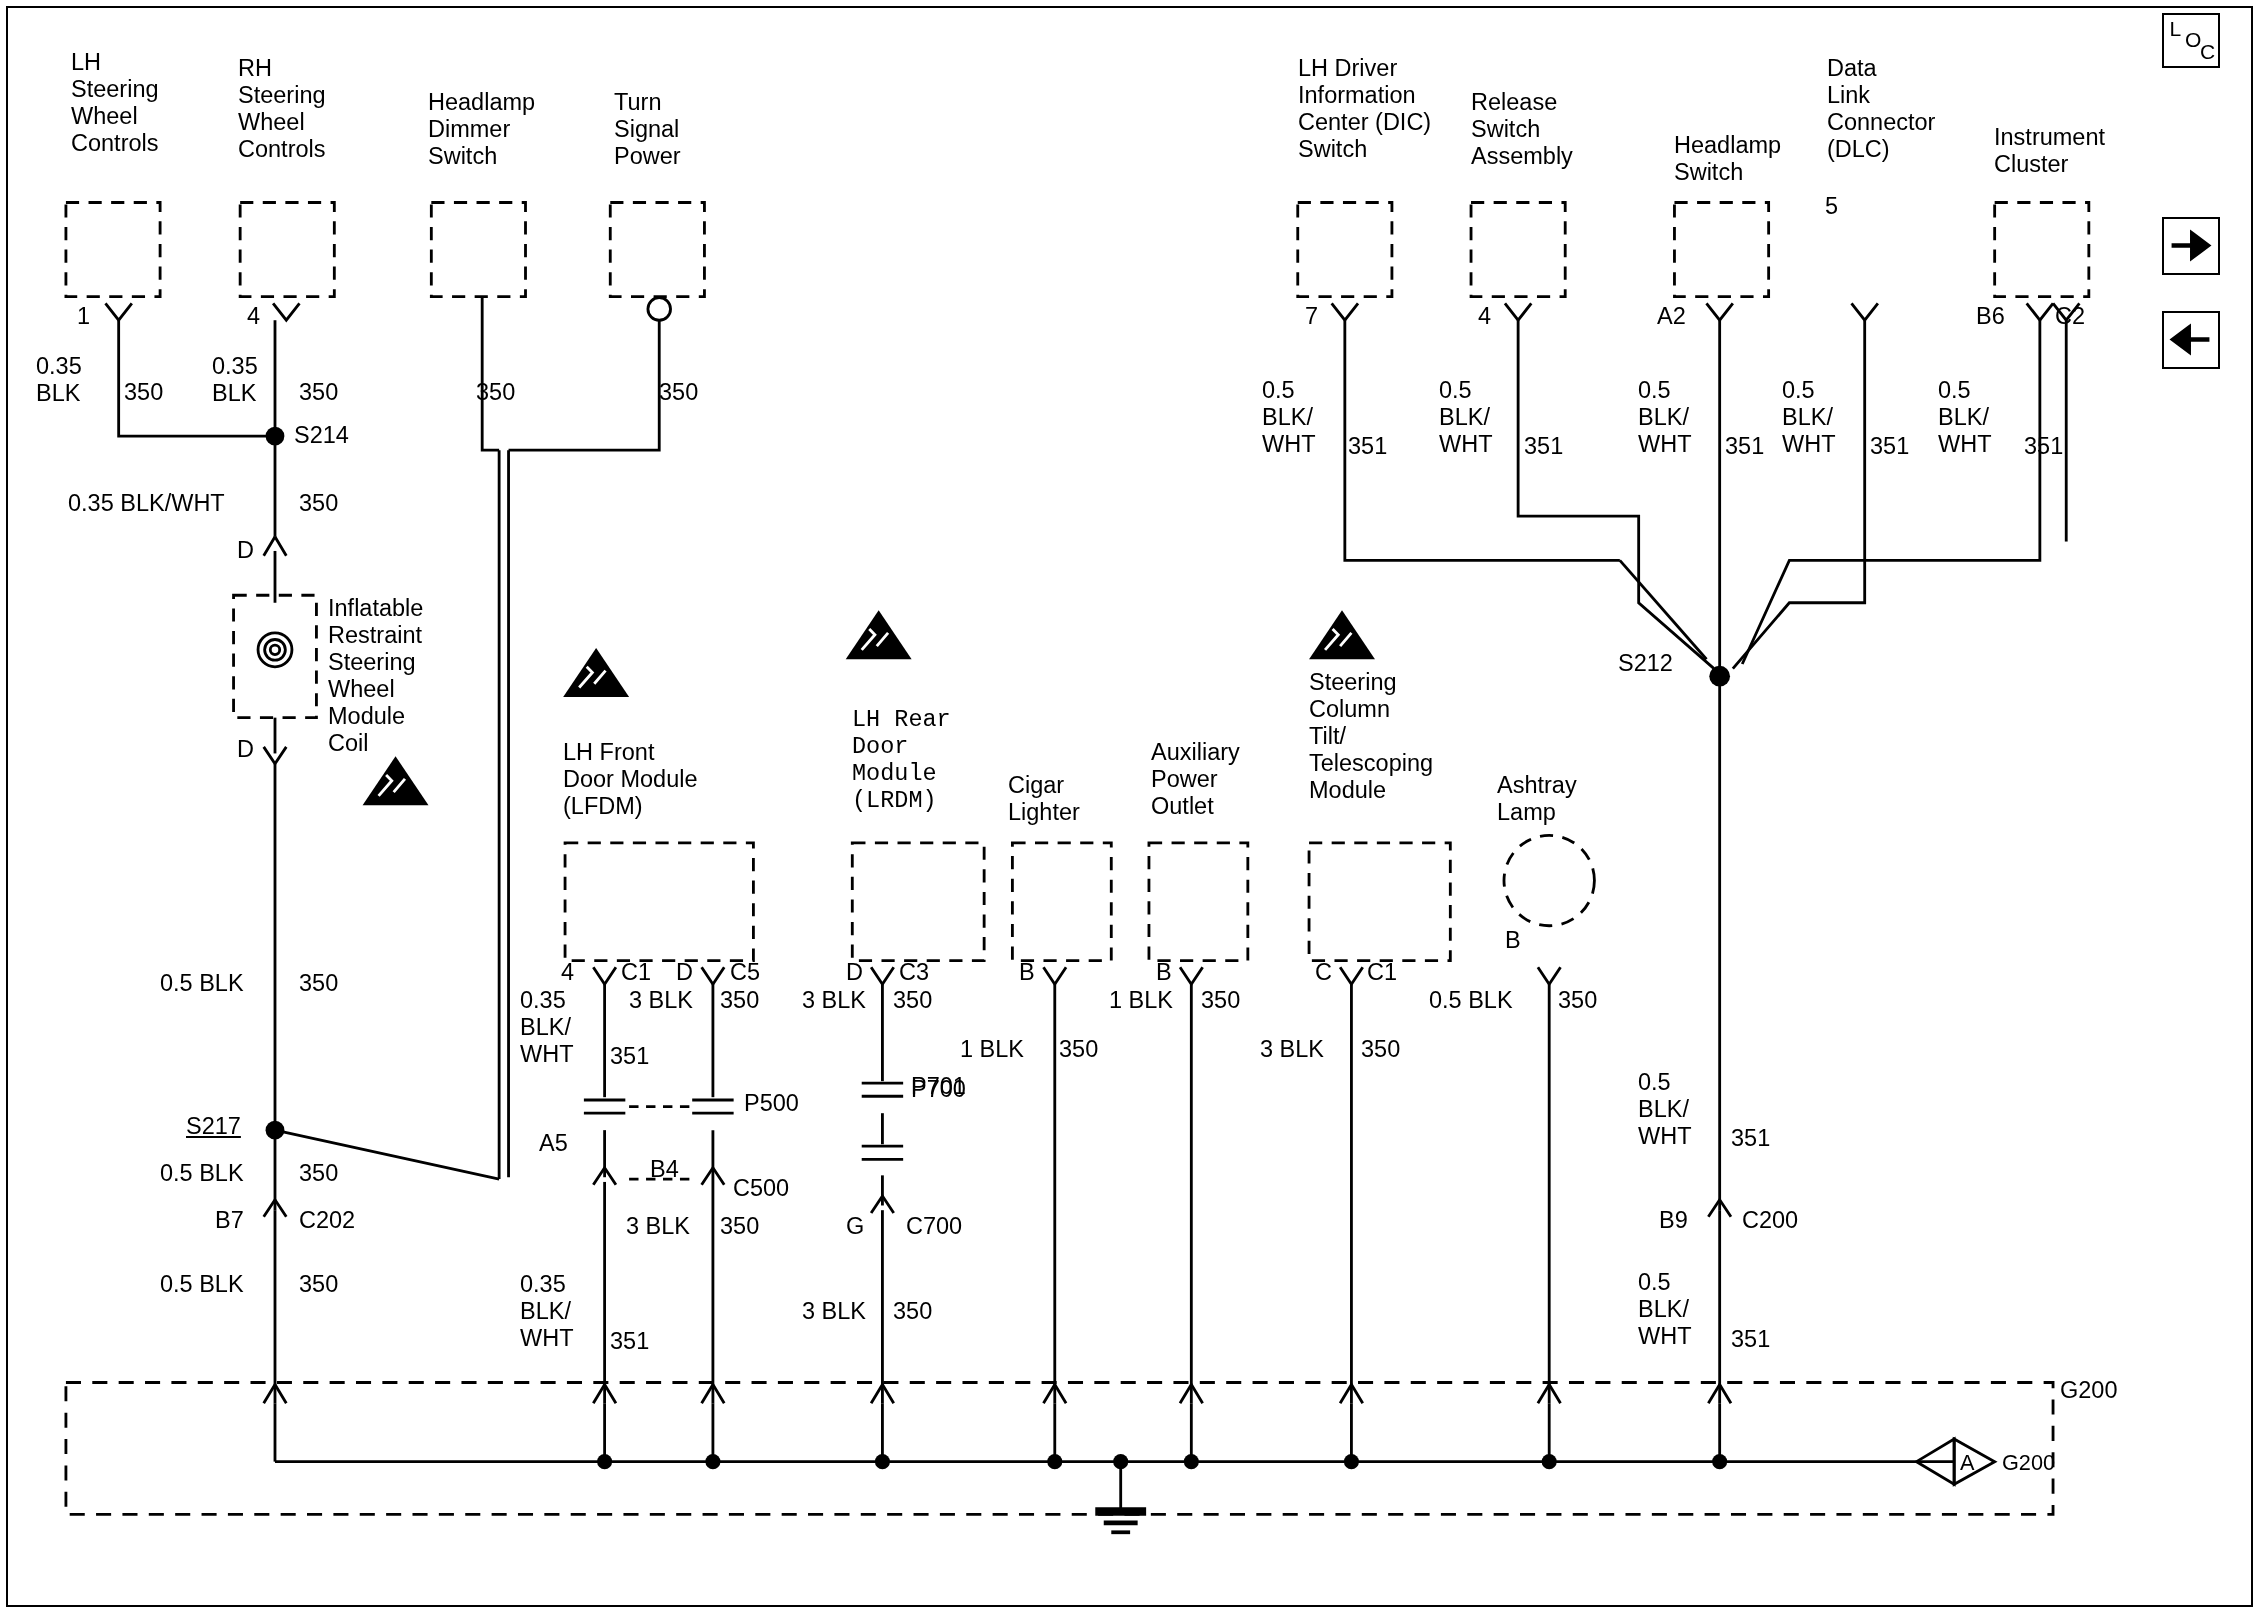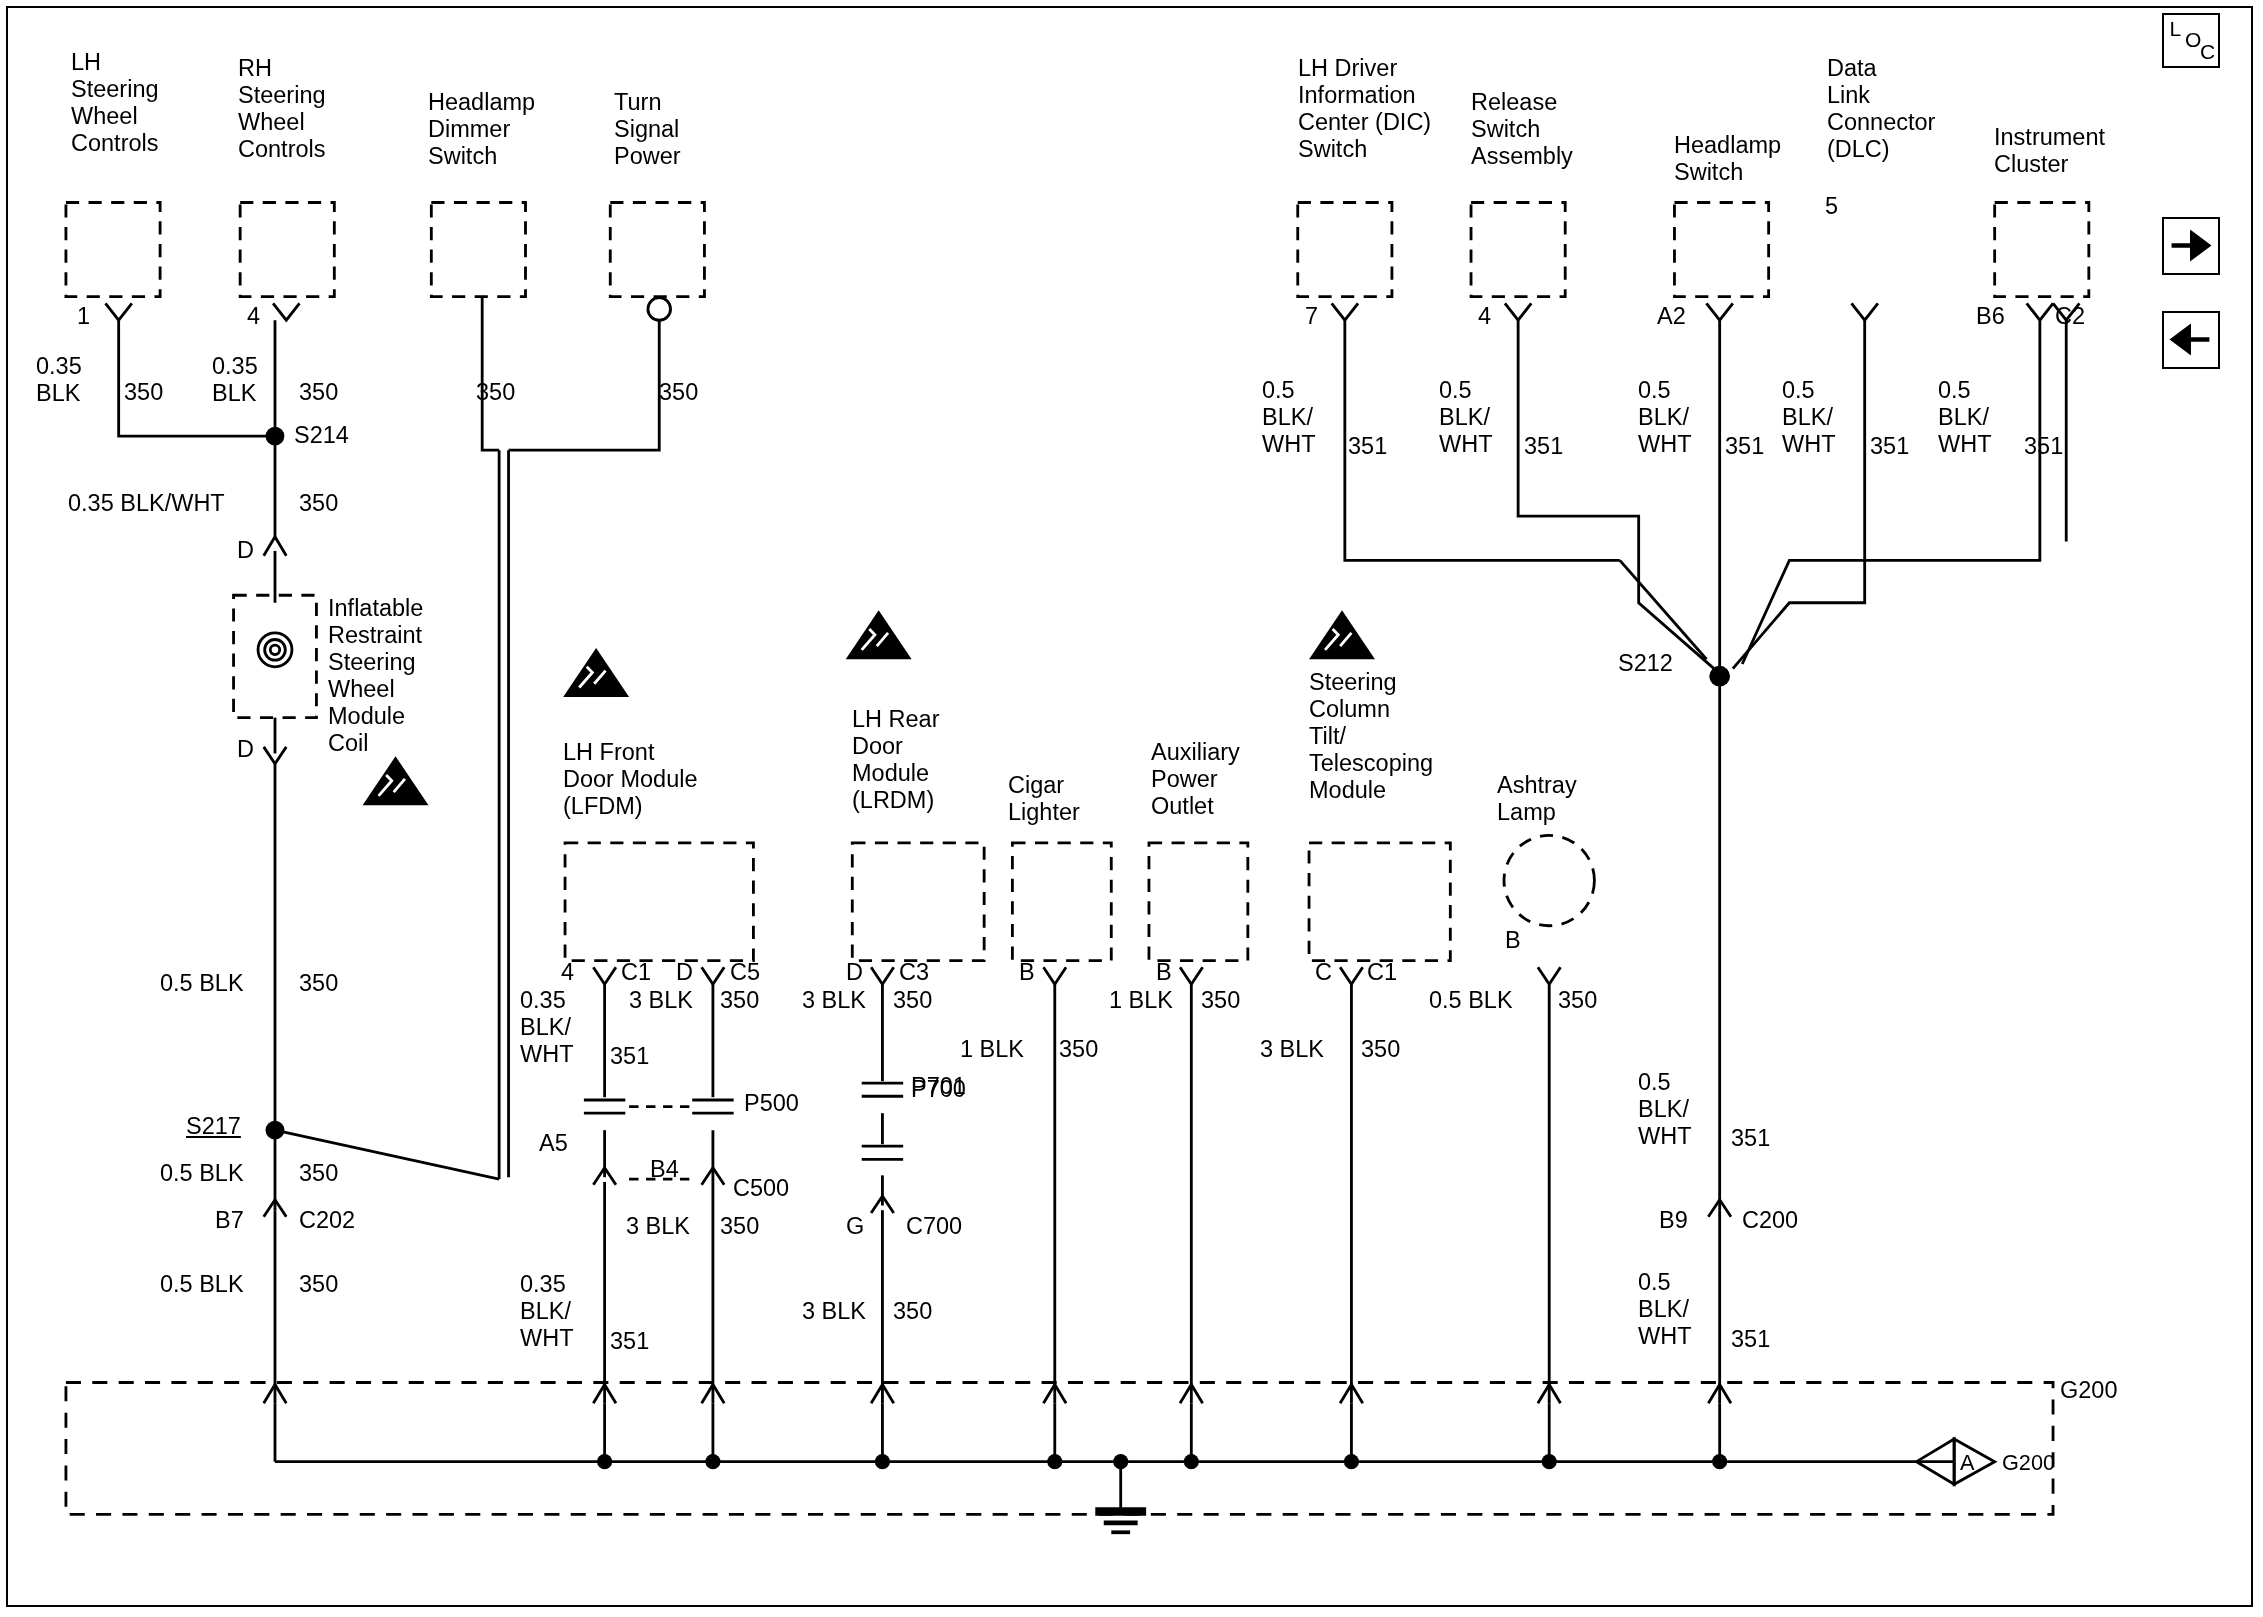--- a/index.html
+++ b/index.html
@@ -369,21 +369,21 @@
   <div class="lbl" style="left:1659px; top:1207px;">B9</div>
   <div class="lbl" style="left:1742px; top:1207px;">C200</div>
   <div class="lbl" style="left:1638px; top:1269px;">0.5
 BLK/
 WHT</div>
   <div class="lbl" style="left:1731px; top:1326px;">351</div>
 
   <div class="lbl" style="left:563px; top:739px;">LH Front
 Door Module
 (LFDM)</div>
-  <div class="lbl" style="left:852px; top:706px;">LH Rear
+  <div class="lbl" style="left:852px; top:706px;font-family:Liberation Mono, monospace;">LH Rear
 Door
 Module
 (LRDM)</div>
   <div class="lbl" style="left:1008px; top:772px;">Cigar
 Lighter</div>
   <div class="lbl" style="left:1151px; top:739px;">Auxiliary
 Power
 Outlet</div>
   <div class="lbl" style="left:1309px; top:669px;">Steering
 Column

